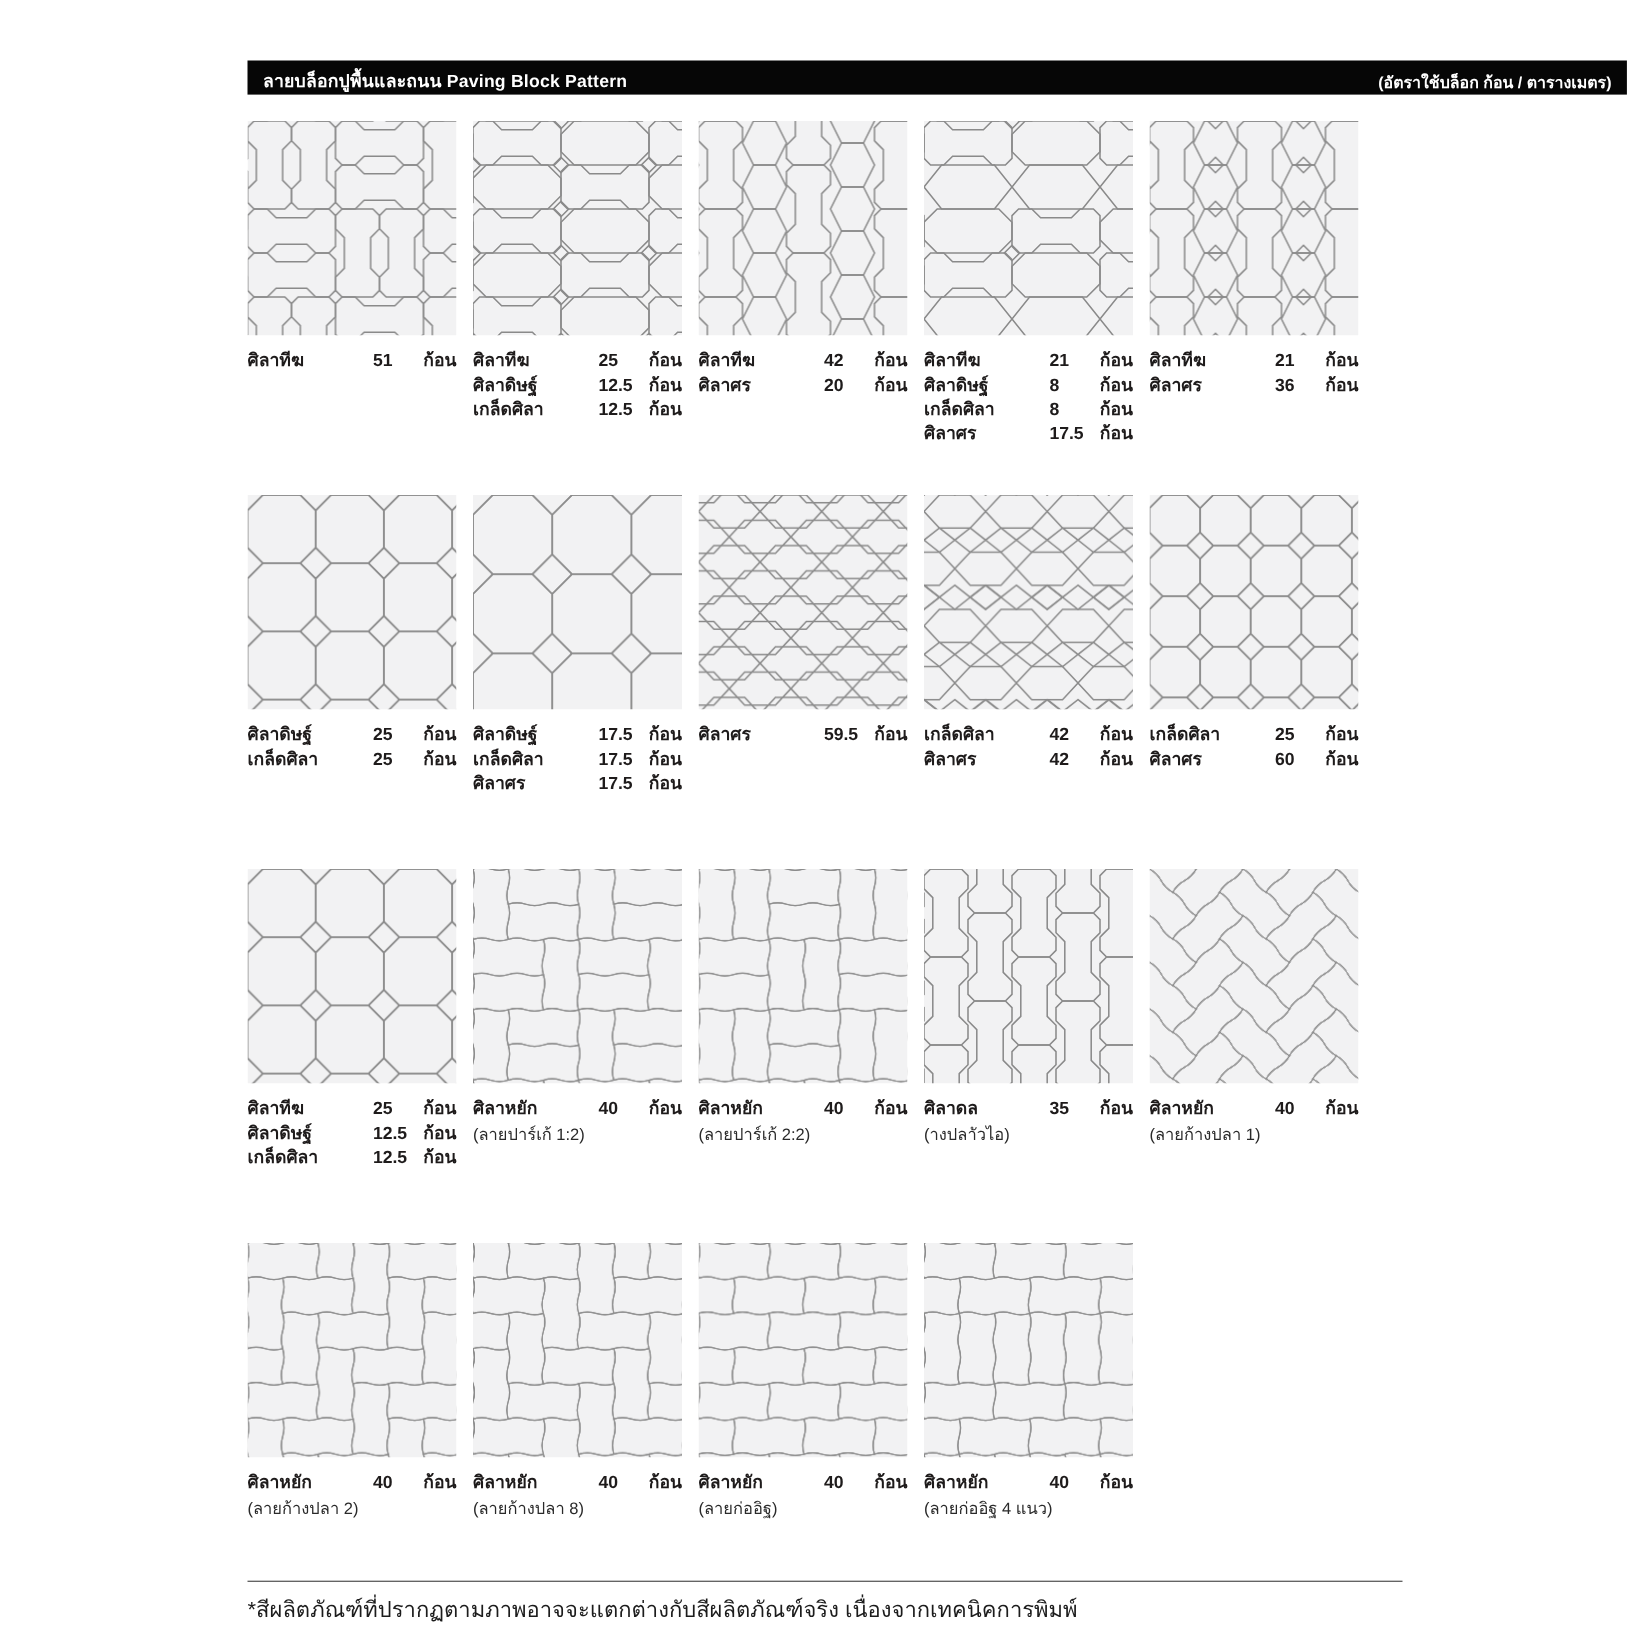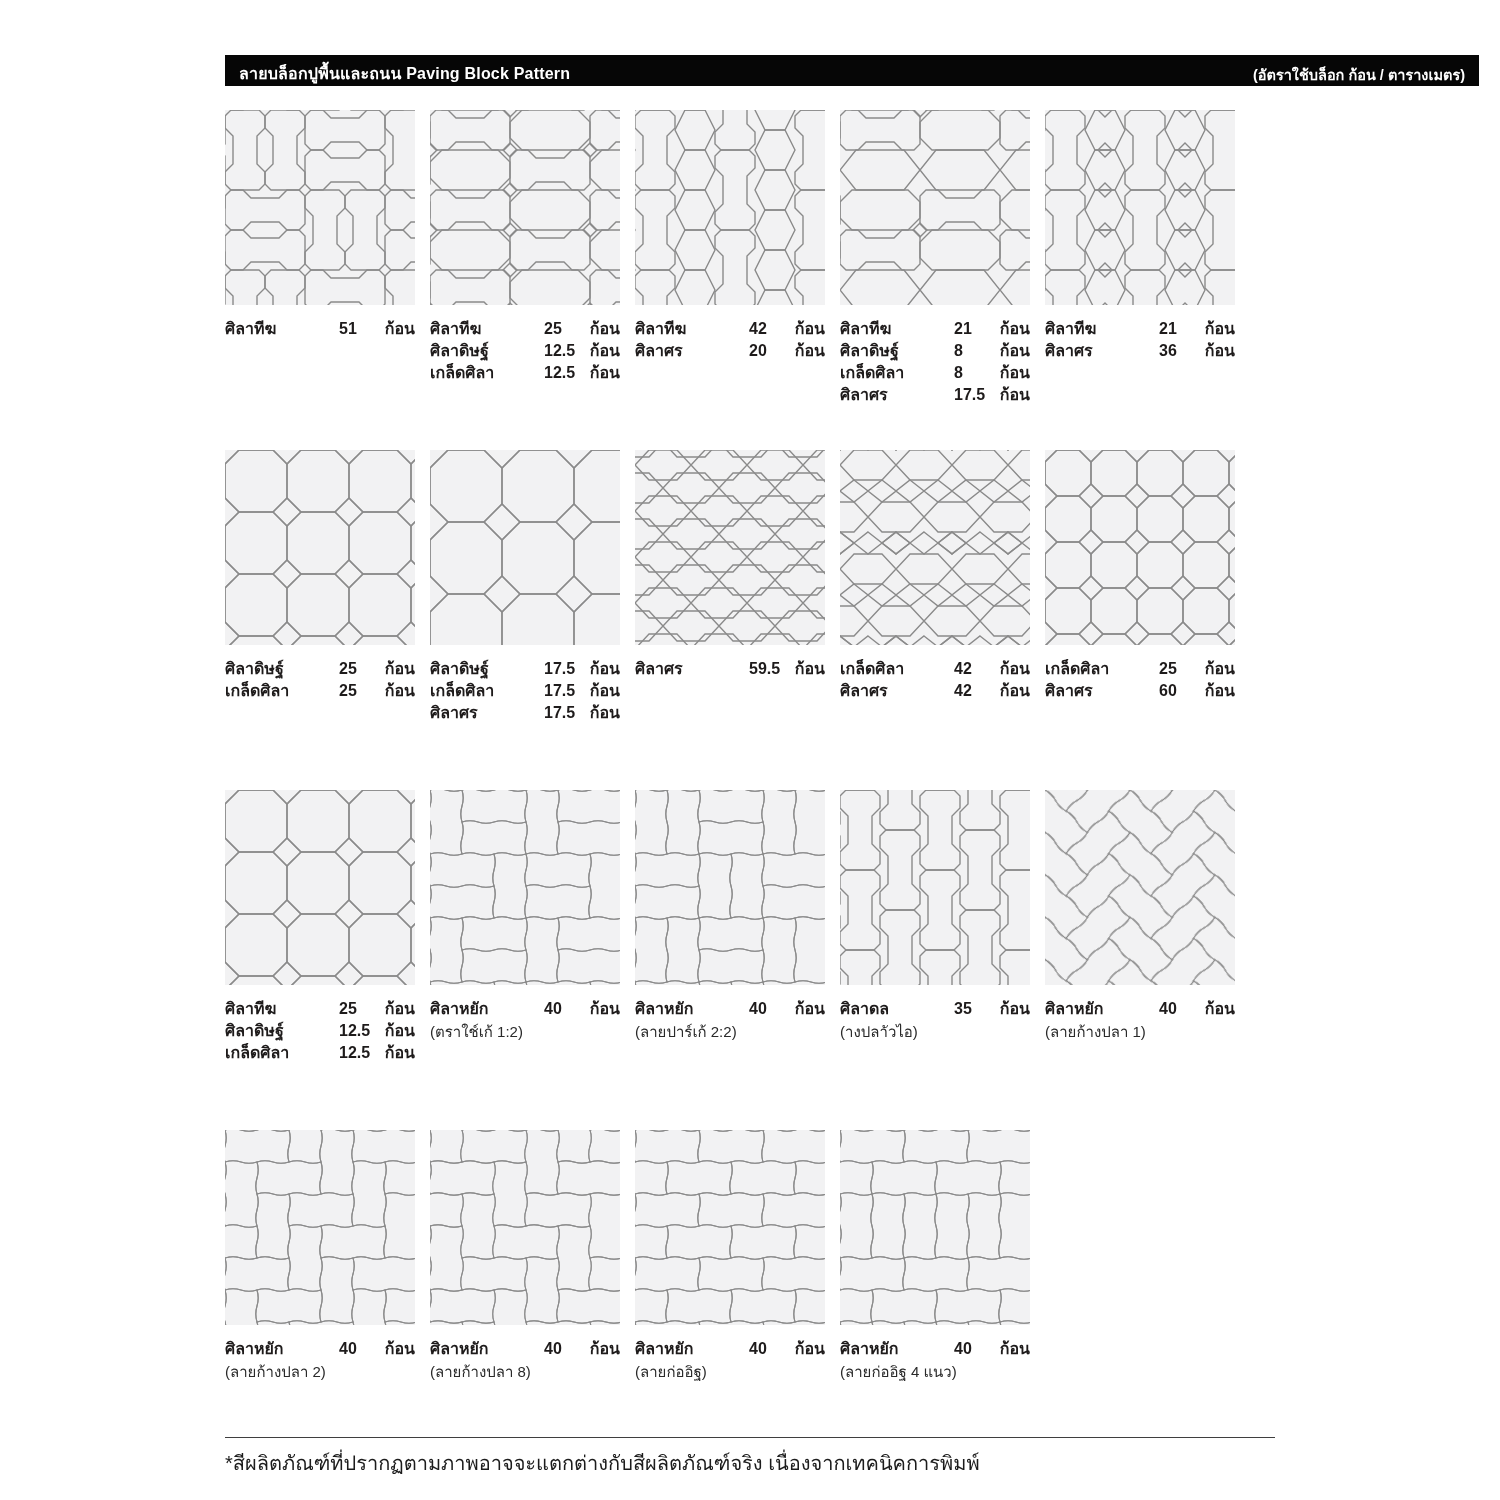--- a/index.html
+++ b/index.html
@@ -941,21 +941,21 @@
           <rect width="190" height="195" fill="url(#pp2_1)"></rect>
         </svg></div>
       <div class="labels">
         <div class="lline">
           <span class="lname">ศิลาหยัก</span>
           <span class="lqty">
             <span>40</span>
             <span>ก้อน</span>
           </span>
         </div>
-        <div class="lsub">(ตราใช์เก้ 1:2)</div>
+        <div class="lsub">(ลายปาร์เก้ 1:2)</div>
       </div>
     </div>
     <div class="tile">
       <div class="swatch"><svg width="190" height="195" viewBox="0 0 190 195" xmlns="http://www.w3.org/2000/svg">
           <rect width="190" height="195" fill="#f2f2f3"></rect>
           <defs>
             <pattern id="pp2_2" width="160" height="160" patternUnits="userSpaceOnUse" patternTransform="scale(0.8)">
               <g fill="none" stroke="#8a8a8a" stroke-width="1.4">
                 <path d="M-160 -160q10 -3 20 0t20 0q3 10 0 20t0 20t0 20t0 20q-10 3 -20 0t-20 0q-3 -10 0 -20t0 -20t0 -20t0 -20Z"></path>
                 <path d="M-120 -160q10 -3 20 0t20 0q3 10 0 20t0 20t0 20t0 20q-10 3 -20 0t-20 0q-3 -10 0 -20t0 -20t0 -20t0 -20Z"></path>

